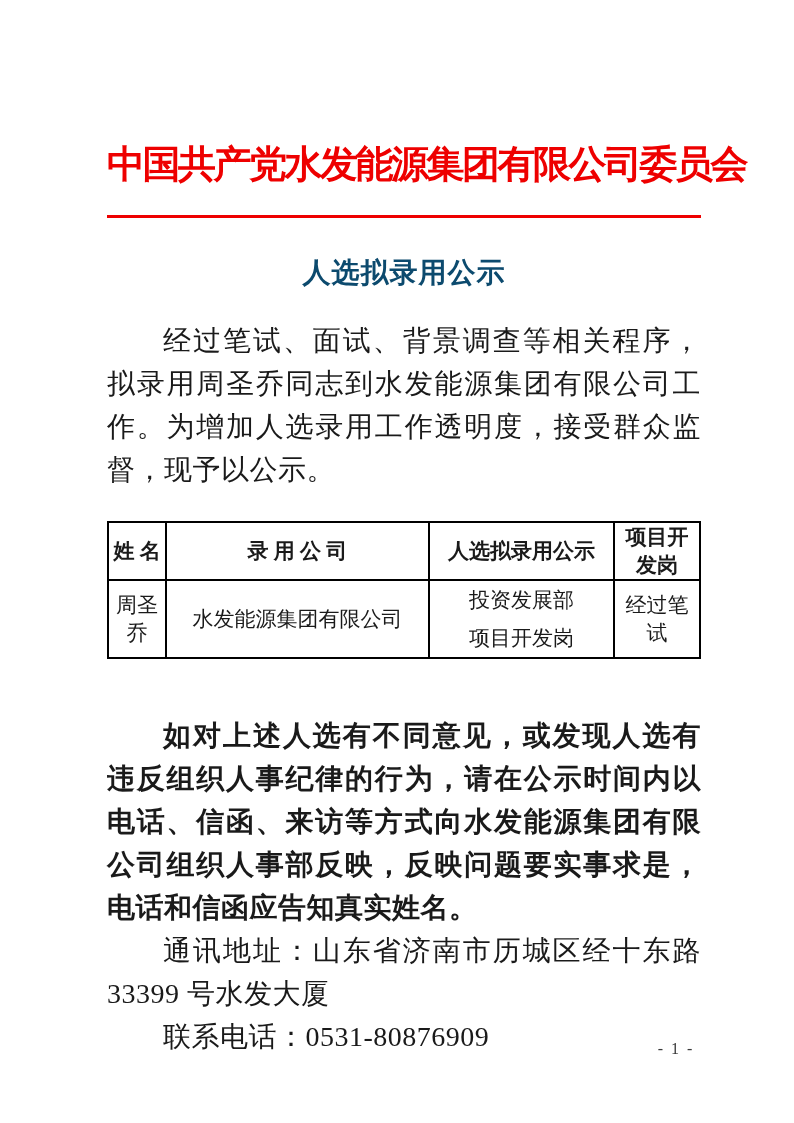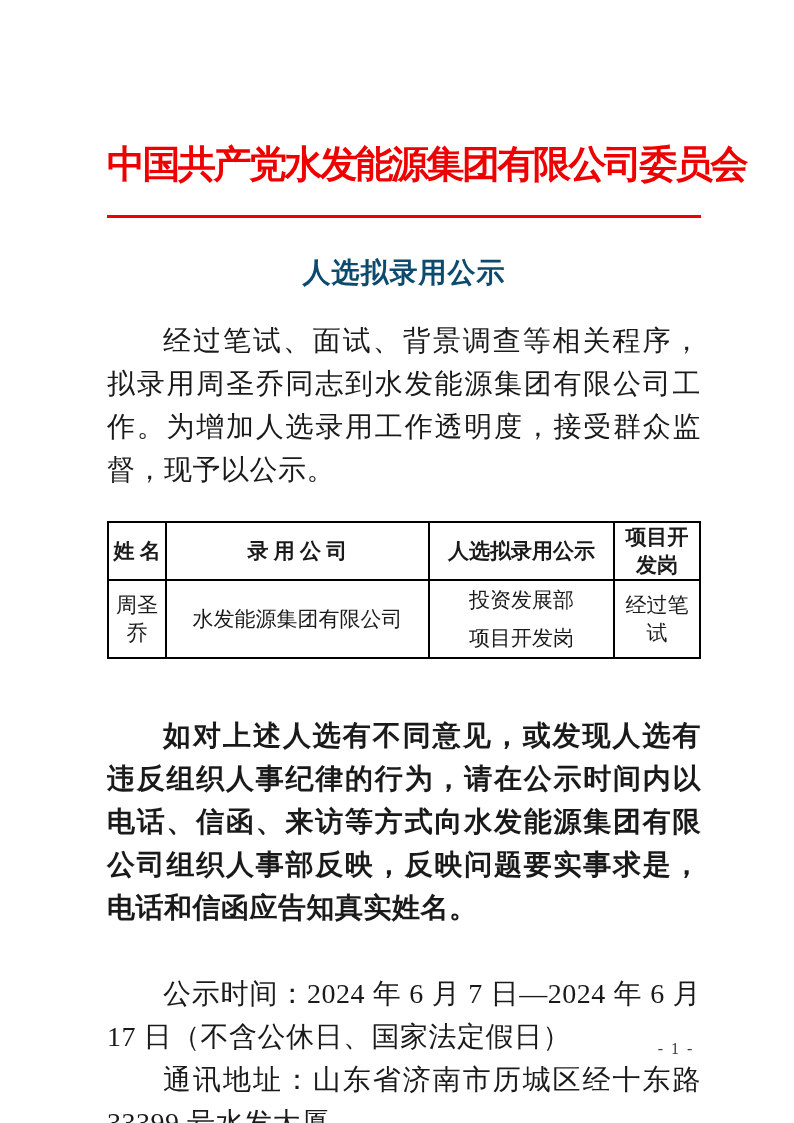--- a/index.html
+++ b/index.html
@@ -124,21 +124,21 @@
             <span class="dept-line">投资发展部</span>
             <span class="dept-line">项目开发岗</span>
           </td>
           <td>经过笔试</td>
         </tr>
       </tbody>
     </table>
 
     <p class="body-text para feedback-para">如对上述人选有不同意见，或发现人选有违反组织人事纪律的行为，请在公示时间内以电话、信函、来访等方式向水发能源集团有限公司组织人事部反映，反映问题要实事求是，电话和信函应告知真实姓名。</p>
 
-    <p class="body-text para period-para">公示时间：2024 年 6 月 7 日—2024 年 6 月 17 日（不含公休日、国家法定假日）</p>
 
     <p class="body-text para">通讯地址：山东省济南市历城区经十东路 33399 号水发大厦</p>
 
+    <p class="body-text para">联系电话：0531-80876909</p>
 
   </div>
 
   <div class="footer-pagenum">- 1 -</div>
 </div>
 
 </body></html>

